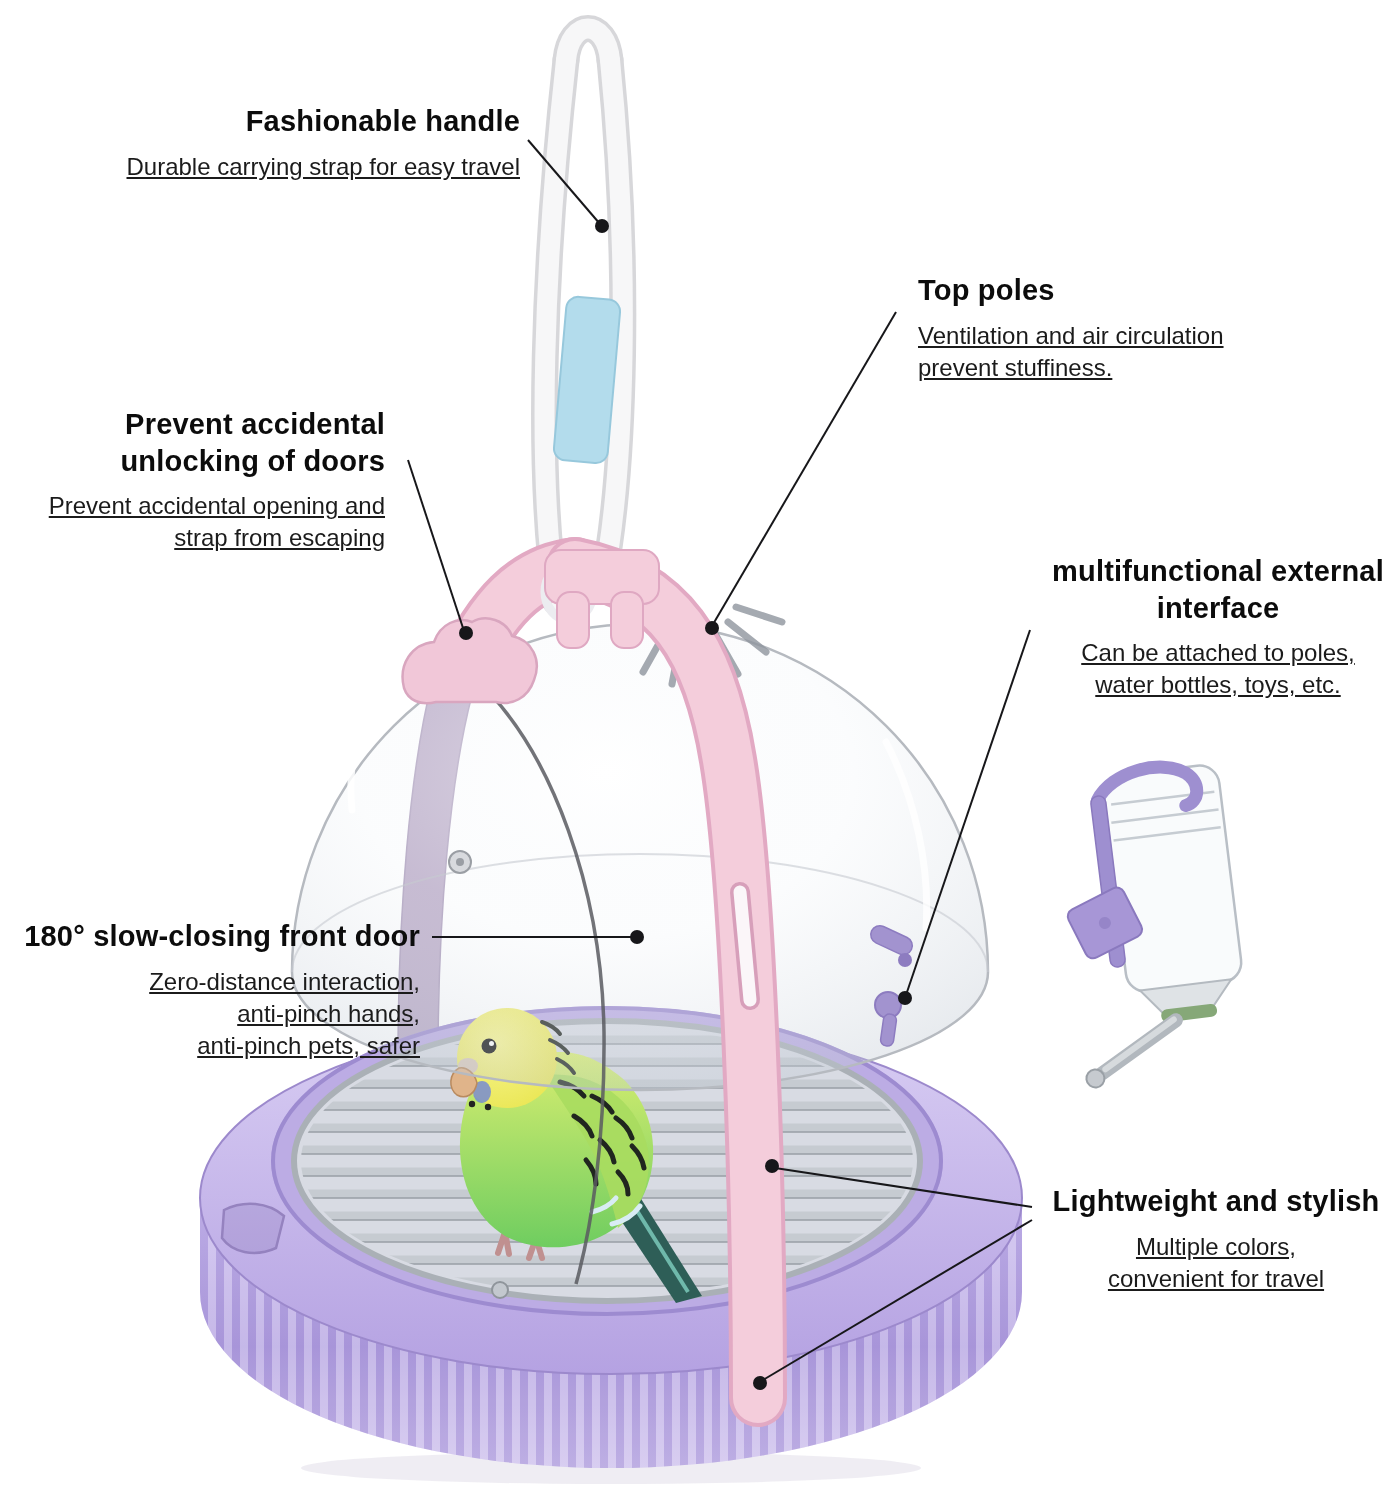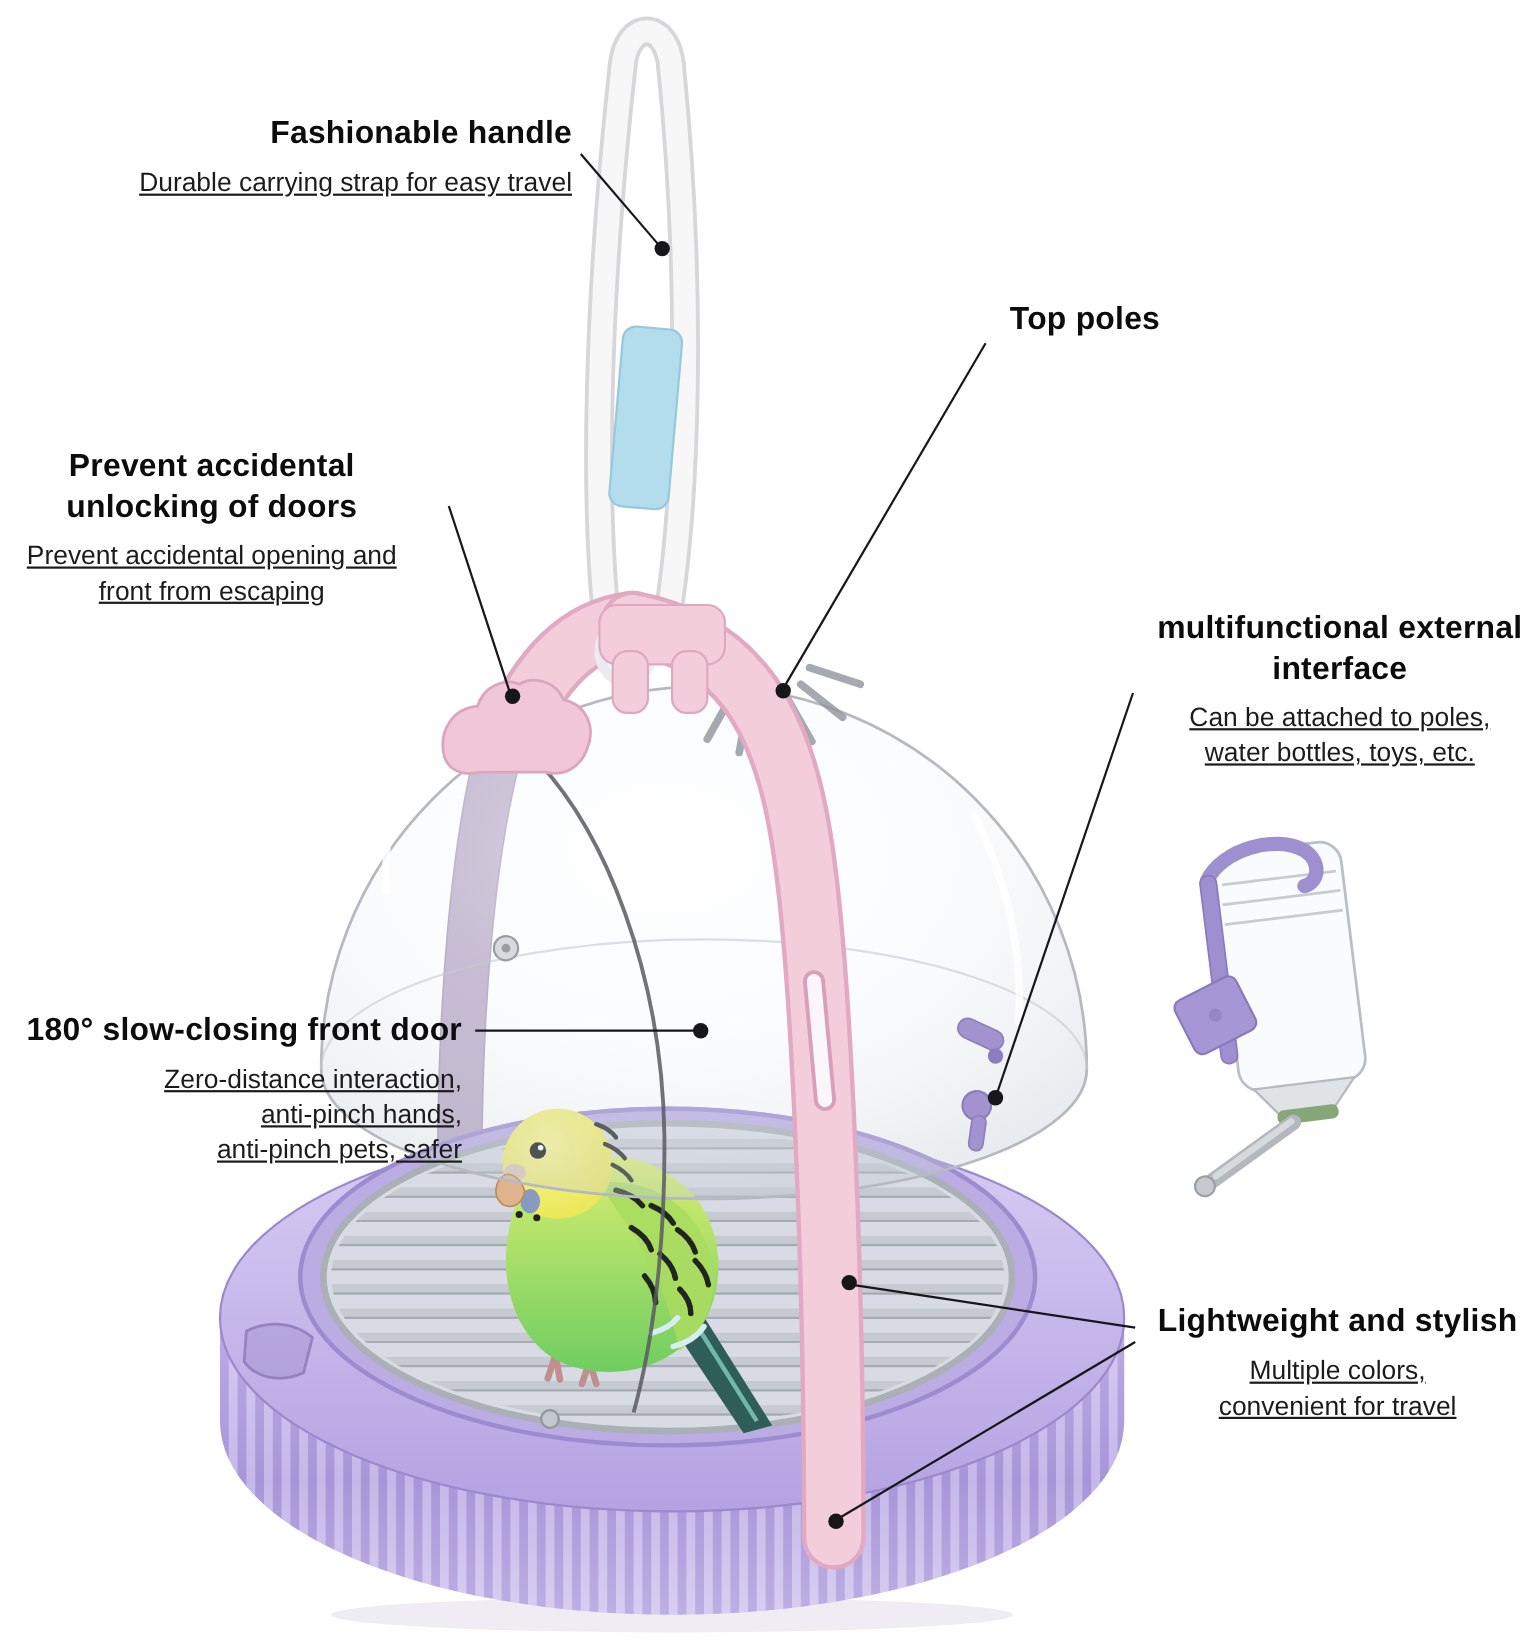--- a/index.html
+++ b/index.html
@@ -13,21 +13,21 @@
   .callout h2 {
     margin:0; font-size:29px; font-weight:700; line-height:1.26;
     white-space:pre-line; letter-spacing:.2px; color:#0c0c0c;
   }
   .callout p {
     margin:11px 0 0; font-size:24px; font-weight:400; line-height:1.34;
     white-space:pre-line; color:#1b1b1b;text-decoration:underline;
   }
   .co-handle      { top:103px;  left:40px;   width:480px; text-align:right; }
   .co-vent        { top:272px;  left:918px;  width:430px; text-align:left;  }
-  .co-lock        { top:406px;  left:0px;    width:385px; text-align:center; }
+  .co-lock        { top:406px;  left:0px;    width:385px; text-align:right; }
   .co-interface   { top:553px;  left:1038px; width:360px; text-align:center;  }
   .co-door        { top:918px;  left:-10px;  width:430px; text-align:right; }
   .co-lightweight { top:1183px; left:1036px; width:360px; text-align:center;  }
 </style>
 </head>
 <body>
 
 <div class="stage">
 
 <svg class="art" width="1399" height="1500" viewBox="0 0 1399 1500">
@@ -257,27 +257,29 @@
   </g>
 </svg>
 
   <div class="callout co-handle">
     <h2>Fashionable handle</h2>
     <p>Durable carrying strap for easy travel</p>
   </div>
 
   <div class="callout co-vent">
     <h2>Top poles</h2>
+    <p>Ventilation and air circulation
+prevent stuffiness.</p>
   </div>
 
   <div class="callout co-lock">
     <h2>Prevent accidental
 unlocking of doors</h2>
     <p>Prevent accidental opening and
-front from escaping</p>
+strap from escaping</p>
   </div>
 
   <div class="callout co-interface">
     <h2>multifunctional external
 interface</h2>
     <p>Can be attached to poles,
 water bottles, toys, etc.</p>
   </div>
 
   <div class="callout co-door">

